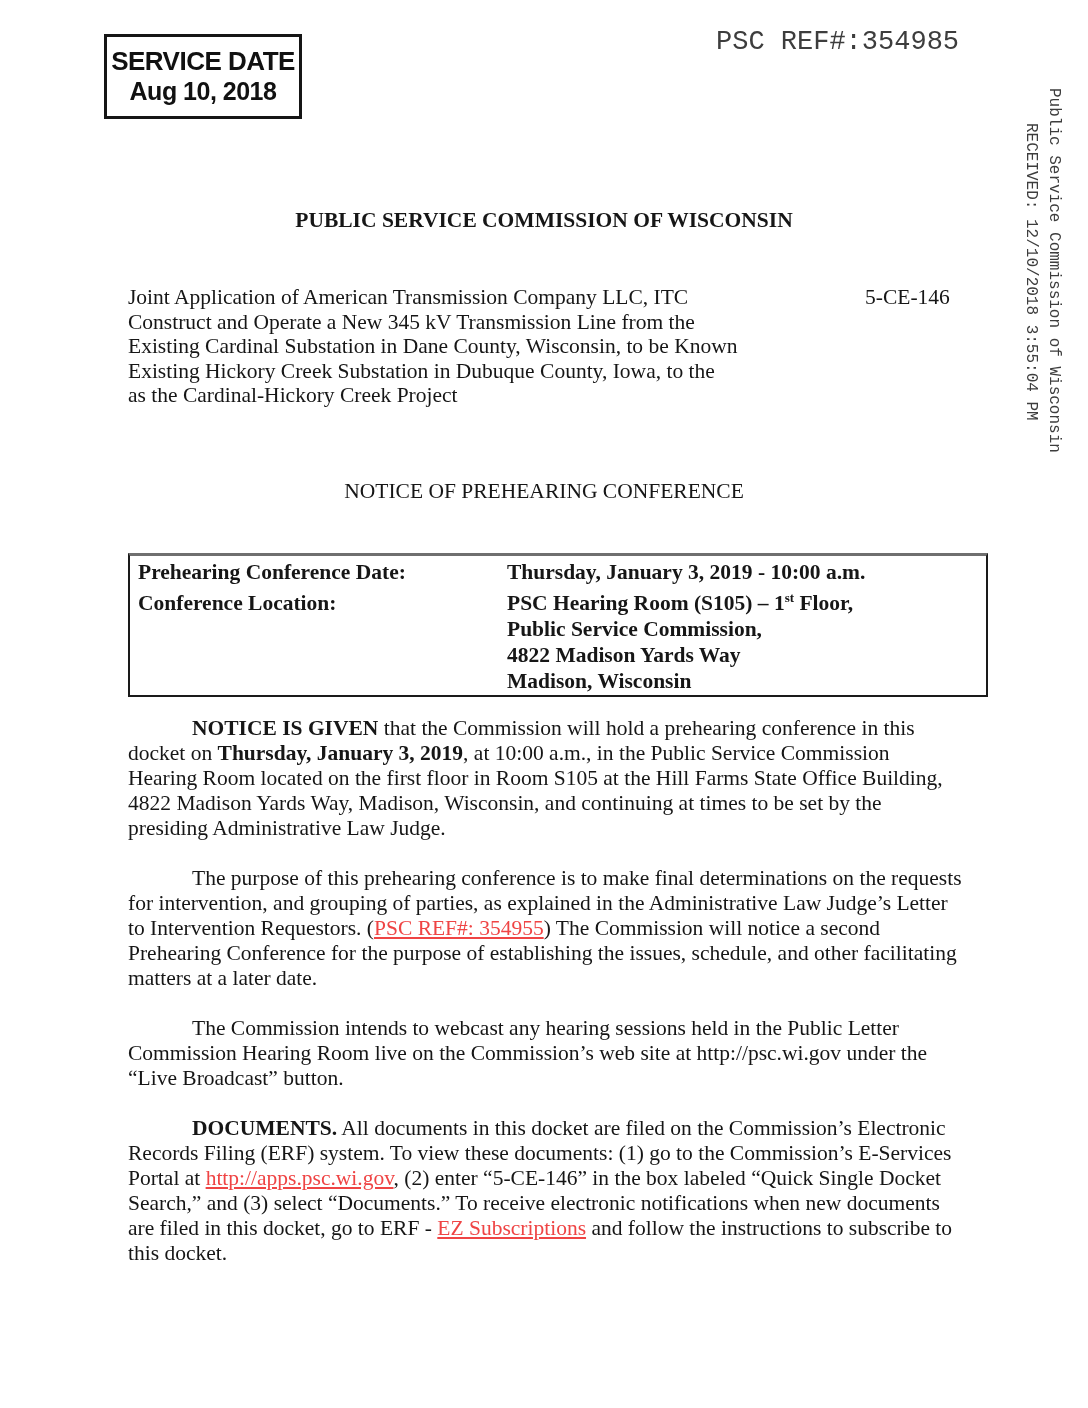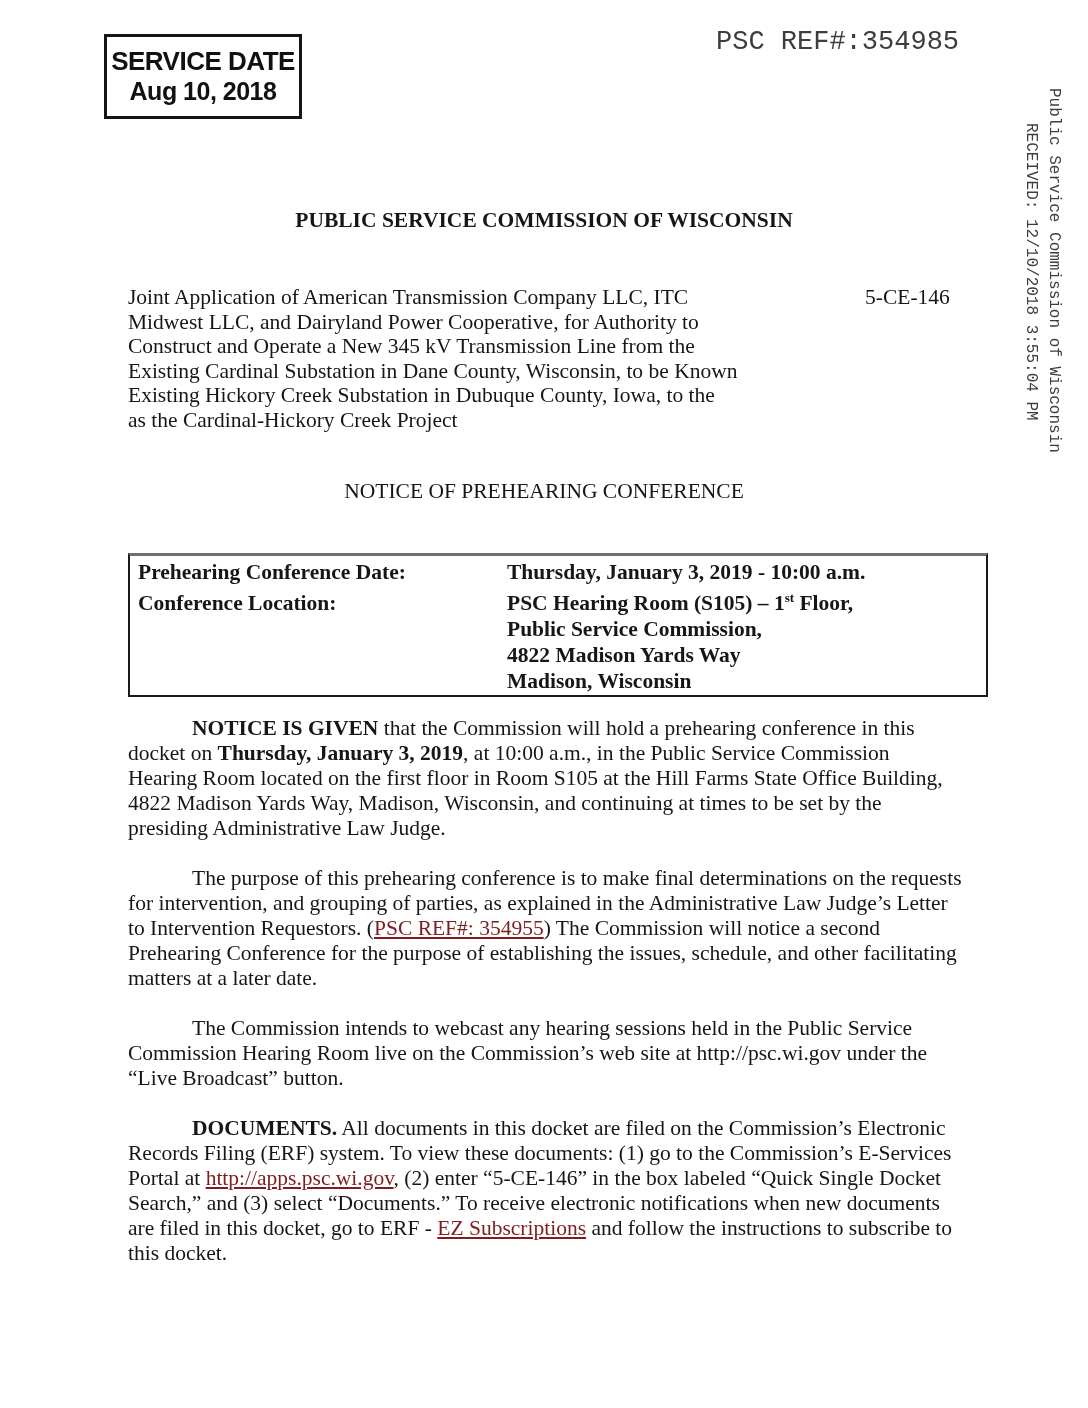--- a/index.html
+++ b/index.html
@@ -111,21 +111,21 @@
   .body-text {
     position: absolute;
     left: 128px; top: 716px;
     width: 836px;
     font-size: 21.5px;
     line-height: 25px;
   }
   .body-text p { margin: 0 0 25px 0; text-indent: 64px; }
   .bold { font-weight: bold; }
   a.link {
-    color: #7f1d1d;
+    color: #ef4444;
     text-decoration: underline;
     cursor: pointer;
   }
 </style>
 </head>
 <body>
 
 <div class="page">
 
   <div class="stamp">
@@ -135,21 +135,20 @@
 
   <div class="psc-ref">PSC REF#:354985</div>
 
   <div class="vtext vtext-org">Public Service Commission of Wisconsin</div>
   <div class="vtext vtext-received">RECEIVED: 12/10/2018 3:55:04 PM</div>
 
   <div class="doc-title">PUBLIC SERVICE COMMISSION OF WISCONSIN</div>
 
   <div class="caption">
     <div>Joint Application of American Transmission Company LLC, ITC</div>
-    <div>Midwest LLC, and Dairyland Power Cooperative, for Authority to</div>
     <div>Construct and Operate a New 345 kV Transmission Line from the</div>
     <div>Existing Cardinal Substation in Dane County, Wisconsin, to be Known</div>
     <div>Existing Hickory Creek Substation in Dubuque County, Iowa, to the</div>
     <div>as the Cardinal-Hickory Creek Project</div>
   </div>
   <div class="docket">5-CE-146</div>
 
   <div class="notice-title">NOTICE OF PREHEARING CONFERENCE</div>
 
   <div class="conf-table">
@@ -166,18 +165,18 @@
         <div>Madison, Wisconsin</div>
       </div>
     </div>
   </div>
 
   <div class="body-text">
     <p><span class="bold">NOTICE IS GIVEN</span><span> that the Commission will hold a prehearing conference in this docket on </span><span class="bold">Thursday, January 3, 2019</span><span>, at 10:00 a.m., in the Public Service Commission Hearing Room located on the first floor in Room S105 at the Hill Farms State Office Building, 4822 Madison Yards Way, Madison, Wisconsin, and continuing at times to be set by the presiding Administrative Law Judge.</span></p>
 
     <p><span>The purpose of this prehearing conference is to make final determinations on the requests for intervention, and grouping of parties, as explained in the Administrative Law Judge’s Letter to Intervention Requestors. (</span><a class="link">PSC REF#: 354955</a><span>)  The Commission will notice a second Prehearing Conference for the purpose of establishing the issues, schedule, and other facilitating matters at a later date.</span></p>
 
-    <p><span>The Commission intends to webcast any hearing sessions held in the Public Service Commission Hearing Room live on the Commission’s web site at http://psc.wi.gov under the “Live Broadcast” button.</span></p>
+    <p><span>The Commission intends to webcast any hearing sessions held in the Public Letter Commission Hearing Room live on the Commission’s web site at http://psc.wi.gov under the “Live Broadcast” button.</span></p>
 
     <p><span class="bold">DOCUMENTS.</span><span>  All documents in this docket are filed on the Commission’s Electronic Records Filing (ERF) system.  To view these documents:  (1) go to the Commission’s E-Services Portal at </span><a class="link">http://apps.psc.wi.gov</a><span>, (2) enter “5-CE-146” in the box labeled “Quick Single Docket Search,” and (3) select “Documents.”  To receive electronic notifications when new documents are filed in this docket, go to ERF - </span><a class="link">EZ Subscriptions</a><span> and follow the instructions to subscribe to this docket.</span></p>
   </div>
 
 </div>
 
 </body></html>

